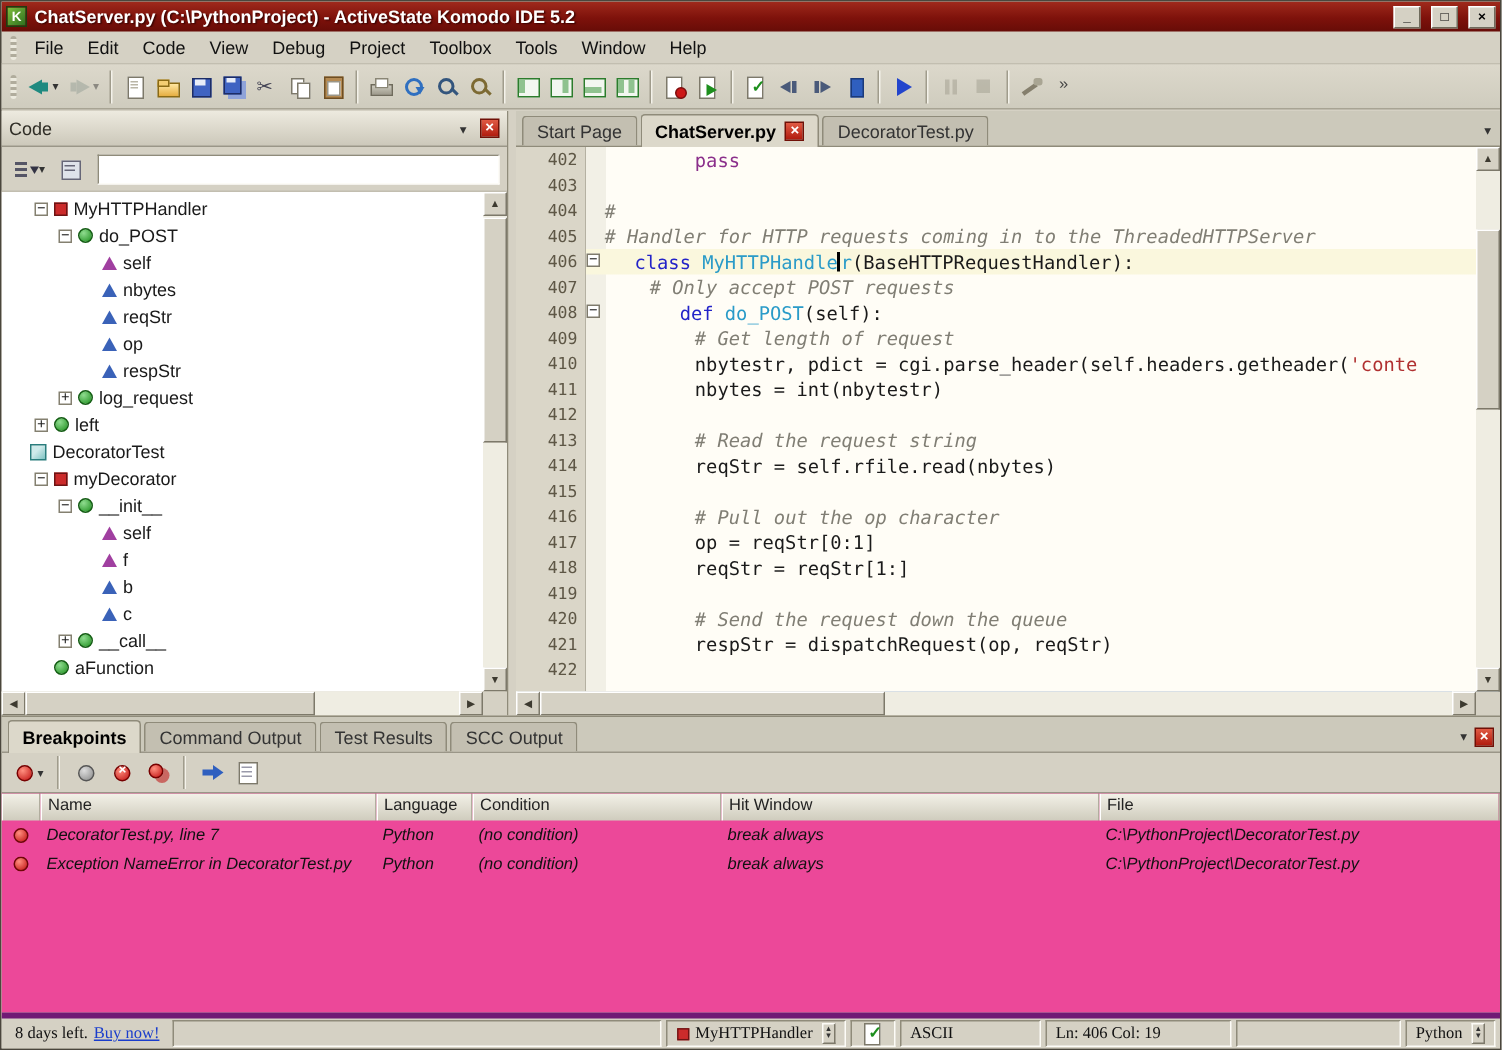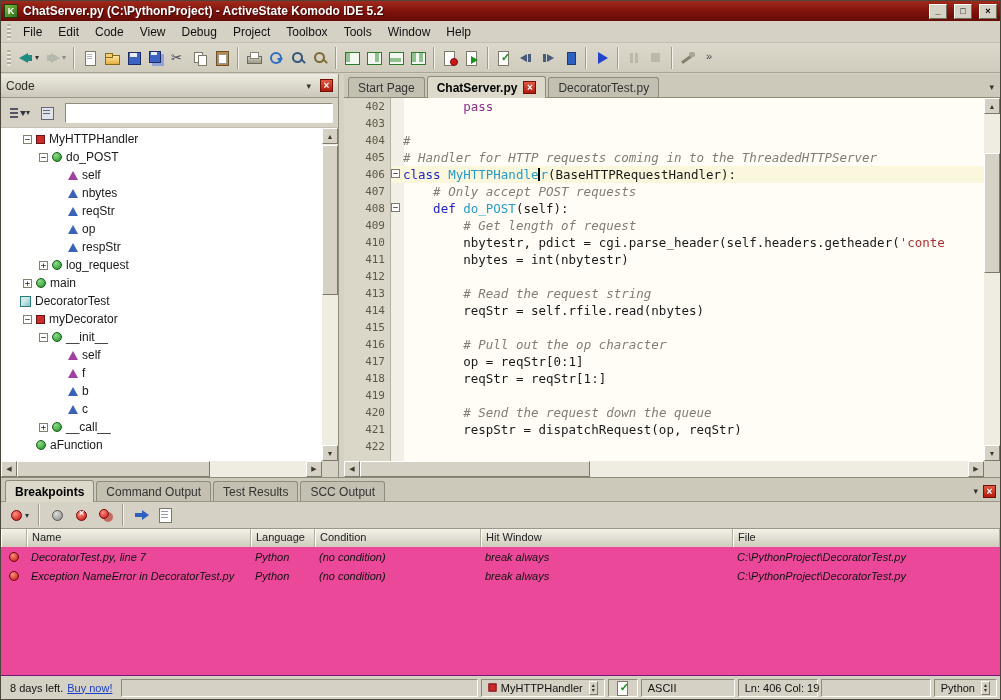--- a/index.html
+++ b/index.html
@@ -151,21 +151,21 @@
   .edbody { flex:1; position:relative; background:#3b82f6; }
   .edlines { position:absolute; left:0; top:0; right:16px; bottom:0; overflow:hidden;
     background:linear-gradient(90deg,#dad6c8 0 46px,#b5b1a2 46px 47px,#f2f0e6 47px 60px,#fffdf6 60px); }
   .eline { display:flex; height:17px; line-height:17px; font-family:"DejaVu Sans Mono",monospace; font-size:12.5px; }
   .eline.cur { background:linear-gradient(90deg,transparent 0 47px,#faf7dd 47px); }
   .enum { width:46px; flex:0 0 46px; text-align:right; padding-right:5px; color:#5e5746; font-size:11px; }
   .efold { width:13px; flex:0 0 13px; position:relative; }
   .fbox { position:absolute; left:1px; top:3px; width:9px; height:9px; background:#fff; border:1px solid #7e7a6b;
     font-size:9px; line-height:7px; text-align:center; color:#222; }
   .ecode { flex:1; white-space:pre; overflow:hidden; color:#1a1a1a; }
-  .tk-d { color:#1a1a1a; } .tk-k { color:#2323c8; } .tk-cn { color:#2a9bc8; }
+  .tk-d { color:#1a1a1a; } .tk-k { color:#2323c8;margin-left:20px; } .tk-cn { color:#2a9bc8; }
   .tk-c { color:#807e74; font-style:italic; } .tk-s { color:#b03030; } .tk-kp { color:#8b2f8b; }
   .caret { display:inline-block; width:0; border-left:2px solid #000; height:13px; vertical-align:-2px; }
   .hscrollrow { height:16px; display:flex; background:#d5d1c4; }
   
   .bottompanel { position:absolute; top:476px; left:0; right:0; height:200px; border-top:1px solid #8f8b7a;
     background:#d5d1c4; display:flex; flex-direction:column; }
   .btabrow { height:24px; display:flex; align-items:flex-end; gap:2px; padding:2px 4px 0; background:#ccc9bb;
     border-bottom:1px solid #9a9688; }
   .btabrow .spacer { flex:1; }
   .btoolbar { height:26px; display:flex; align-items:center; gap:2px; padding:0 4px; }
@@ -178,21 +178,21 @@
   .bcol:nth-child(1), .bcell:nth-child(1) { width:26px; flex:0 0 26px; padding:0; justify-content:center; }
   .bcol:nth-child(2), .bcell:nth-child(2) { width:224px; flex:0 0 224px; }
   .bcol:nth-child(3), .bcell:nth-child(3) { width:64px; flex:0 0 64px; }
   .bcol:nth-child(4), .bcell:nth-child(4) { width:166px; flex:0 0 166px; }
   .bcol:nth-child(5), .bcell:nth-child(5) { width:252px; flex:0 0 252px; }
   .bcol:nth-child(6), .bcell:nth-child(6) { flex:1; }
   .bpdot { width:10px; height:10px; border-radius:50%; background:radial-gradient(circle at 35% 30%,#ff8f7f,#bf0f0f);
     border:1px solid #6e0707; }
   
   .statusbar { position:absolute; bottom:0; left:0; right:0; height:24px; display:flex; align-items:center;
-    gap:3px; padding:0 3px; border-top:1px solid #701a75; background:#d5d1c4; }
+    gap:3px; padding:0 3px; border-top:4px solid #701a75; background:#d5d1c4;font-family:Liberation Serif, serif; }
   .sb-left { display:flex; gap:4px; padding:0 6px; font-size:11px; color:#111; white-space:nowrap; }
   .buy { color:#1a3dcc; text-decoration:underline; cursor:pointer; }
   .sb-cell { height:18px; border:1px solid; border-color:#8f8b7a #fdfcf7 #fdfcf7 #8f8b7a;
     display:flex; align-items:center; padding:0 6px; font-size:11px; gap:4px; color:#111; white-space:nowrap; }
   .sb-fill { flex:1; }
   .sb-gap { width:110px; }
   .spin { display:flex; flex-direction:column; line-height:5px; font-size:6px; color:#333;
     border:1px solid; border-color:#fdfcf7 #7d796a #7d796a #fdfcf7; background:#d5d1c4; padding:1px 2px; margin-left:2px; }
   .sb-ic { transform:scale(.9); }
 </style>
@@ -384,21 +384,21 @@
               <span class="tlabel">respStr</span>
             </div>
             <div class="trow" style="padding-left: 38px;">
               <span class="texp">+</span>
               <span class="ticon ti-method"></span>
               <span class="tlabel">log_request</span>
             </div>
             <div class="trow" style="padding-left: 22px;">
               <span class="texp">+</span>
               <span class="ticon ti-method"></span>
-              <span class="tlabel">main</span>
+              <span class="tlabel">left</span>
             </div>
             <div class="trow" style="padding-left: 6px;">
               <span class="texp hid"></span>
               <span class="ticon ti-scope"></span>
               <span class="tlabel">DecoratorTest</span>
             </div>
             <div class="trow" style="padding-left: 22px;">
               <span class="texp">−</span>
               <span class="ticon ti-class"></span>
               <span class="tlabel">myDecorator</span>
@@ -688,21 +688,21 @@
           <span>▴</span>
           <span>▾</span>
         </span>
     </div>
     <div class="sb-cell">
       <span class="ticn icon-check-syntax"></span>
     </div>
     <div class="sb-cell" style="width:94px;">
       <span>ASCII</span>
     </div>
-    <div class="sb-cell" style="width:80px;">
+    <div class="sb-cell" style="width:124px;">
       <span>Ln: 406 Col: 19</span>
     </div>
     <div class="sb-cell sb-gap"></div>
     <div class="sb-cell">
       <span>Python</span>
       <span class="spin">
           <span>▴</span>
           <span>▾</span>
         </span>
     </div>

